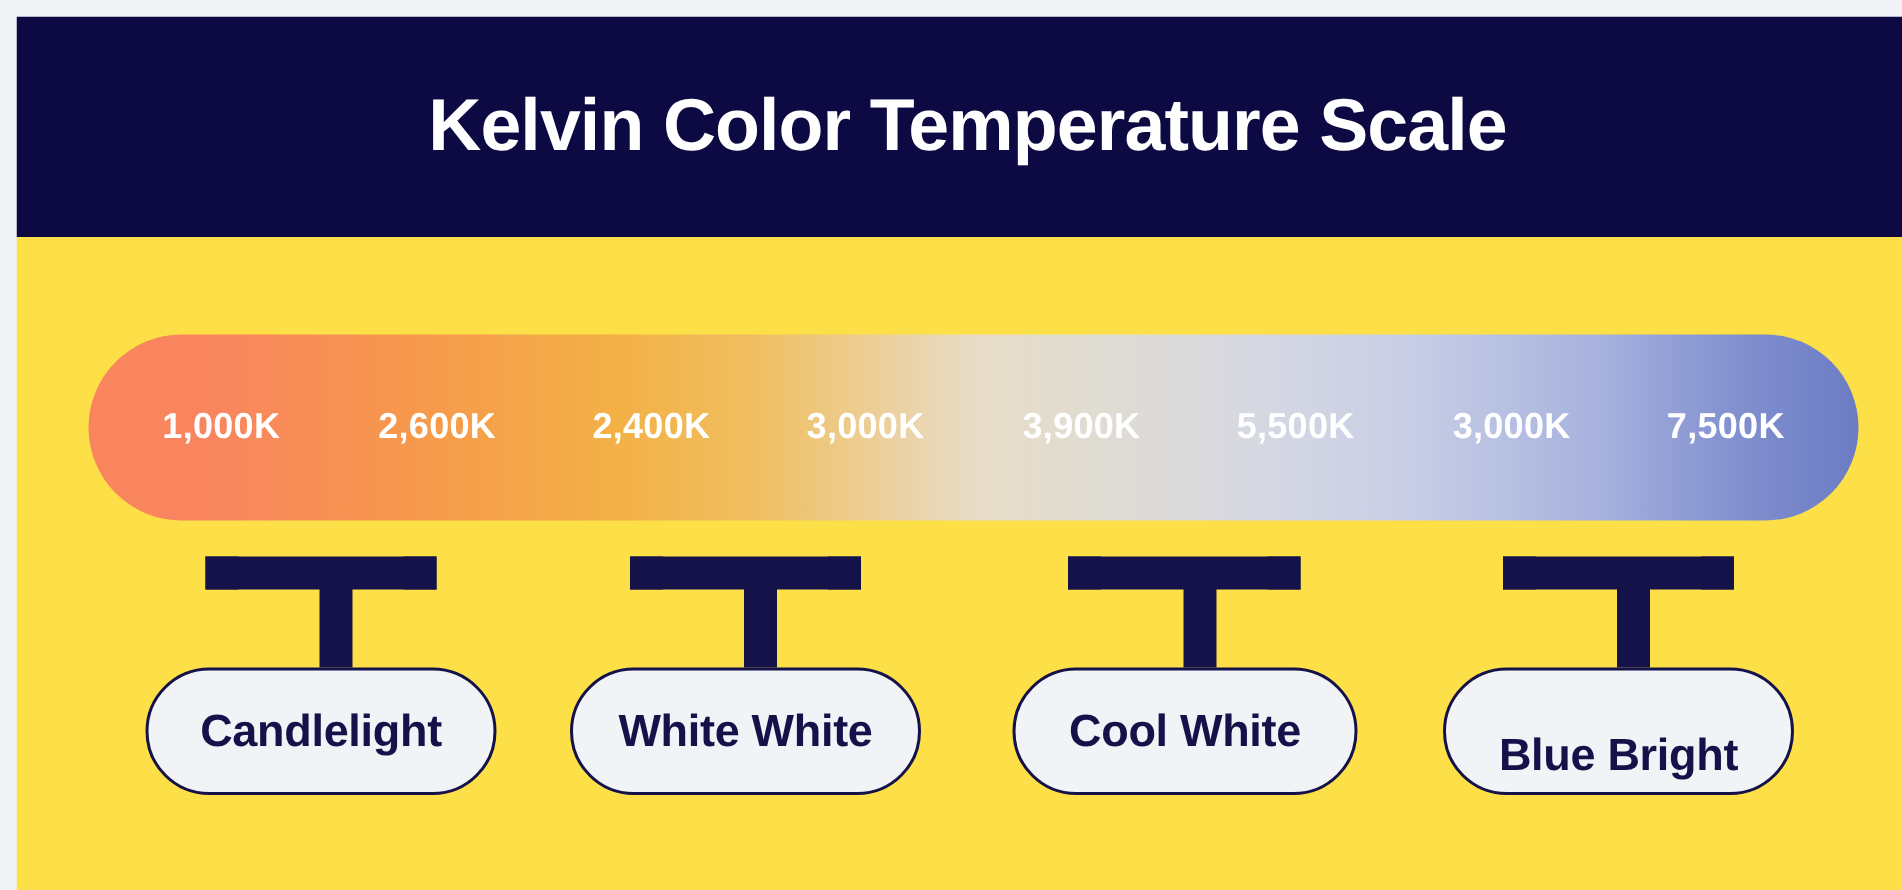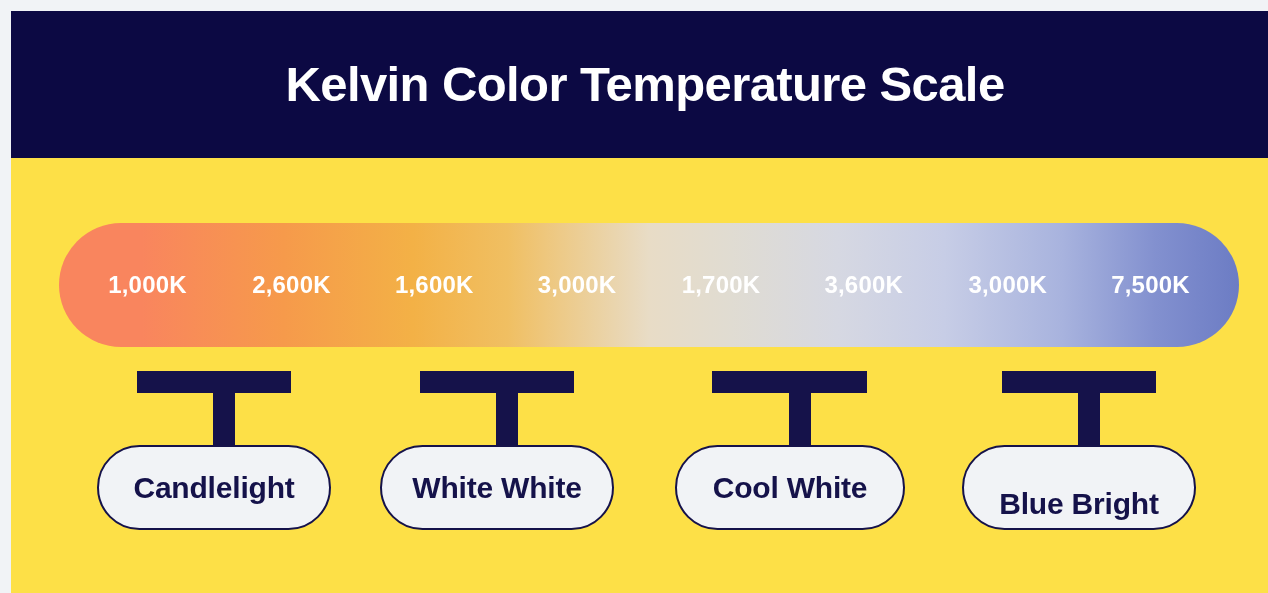--- a/index.html
+++ b/index.html
@@ -142,24 +142,24 @@
 
 <div id="header">
   <h1 id="header-title">Kelvin Color Temperature Scale</h1>
 </div>
 
 <div id="stage">
 
   <div id="gradient-bar" style="background: linear-gradient(to right, rgb(249, 133, 94) 0%, rgb(249, 133, 94) 7%, rgb(246, 154, 75) 19%, rgb(243, 177, 70) 30%, rgb(240, 191, 98) 38%, rgb(232, 220, 198) 50%, rgb(224, 220, 210) 57%, rgb(214, 216, 226) 66%, rgb(199, 205, 230) 75%, rgb(168, 179, 222) 85%, rgb(130, 144, 207) 93%, rgb(108, 124, 196) 100%);">
       <span class="temp-label" style="left: 7.5%; color: rgb(255, 255, 255);">1,000K</span>
       <span class="temp-label" style="left: 19.7%; color: rgb(255, 255, 255);">2,600K</span>
-      <span class="temp-label" style="left: 31.8%; color: rgb(255, 255, 255);">1,600K</span>
+      <span class="temp-label" style="left: 31.8%; color: rgb(255, 255, 255);">2,400K</span>
       <span class="temp-label" style="left: 43.9%; color: rgb(255, 255, 255);">3,000K</span>
-      <span class="temp-label" style="left: 56.1%; color: rgb(255, 255, 255);">1,700K</span>
-      <span class="temp-label" style="left: 68.2%; color: rgb(255, 255, 255);">3,600K</span>
+      <span class="temp-label" style="left: 56.1%; color: rgb(255, 255, 255);">3,900K</span>
+      <span class="temp-label" style="left: 68.2%; color: rgb(255, 255, 255);">5,500K</span>
       <span class="temp-label" style="left: 80.4%; color: rgb(255, 255, 255);">3,000K</span>
       <span class="temp-label" style="left: 92.5%; color: rgb(255, 255, 255);">7,500K</span>
     </div>
 
   <div id="brackets-layer">
       <div class="bracket" style="left: 126px; width: 154px;">
         <div class="bracket-hline" style="background: rgb(21, 18, 74);"></div>
         <div class="bracket-tick left" style="background: rgb(21, 18, 74);"></div>
         <div class="bracket-tick right" style="background: rgb(21, 18, 74);"></div>
       </div>

